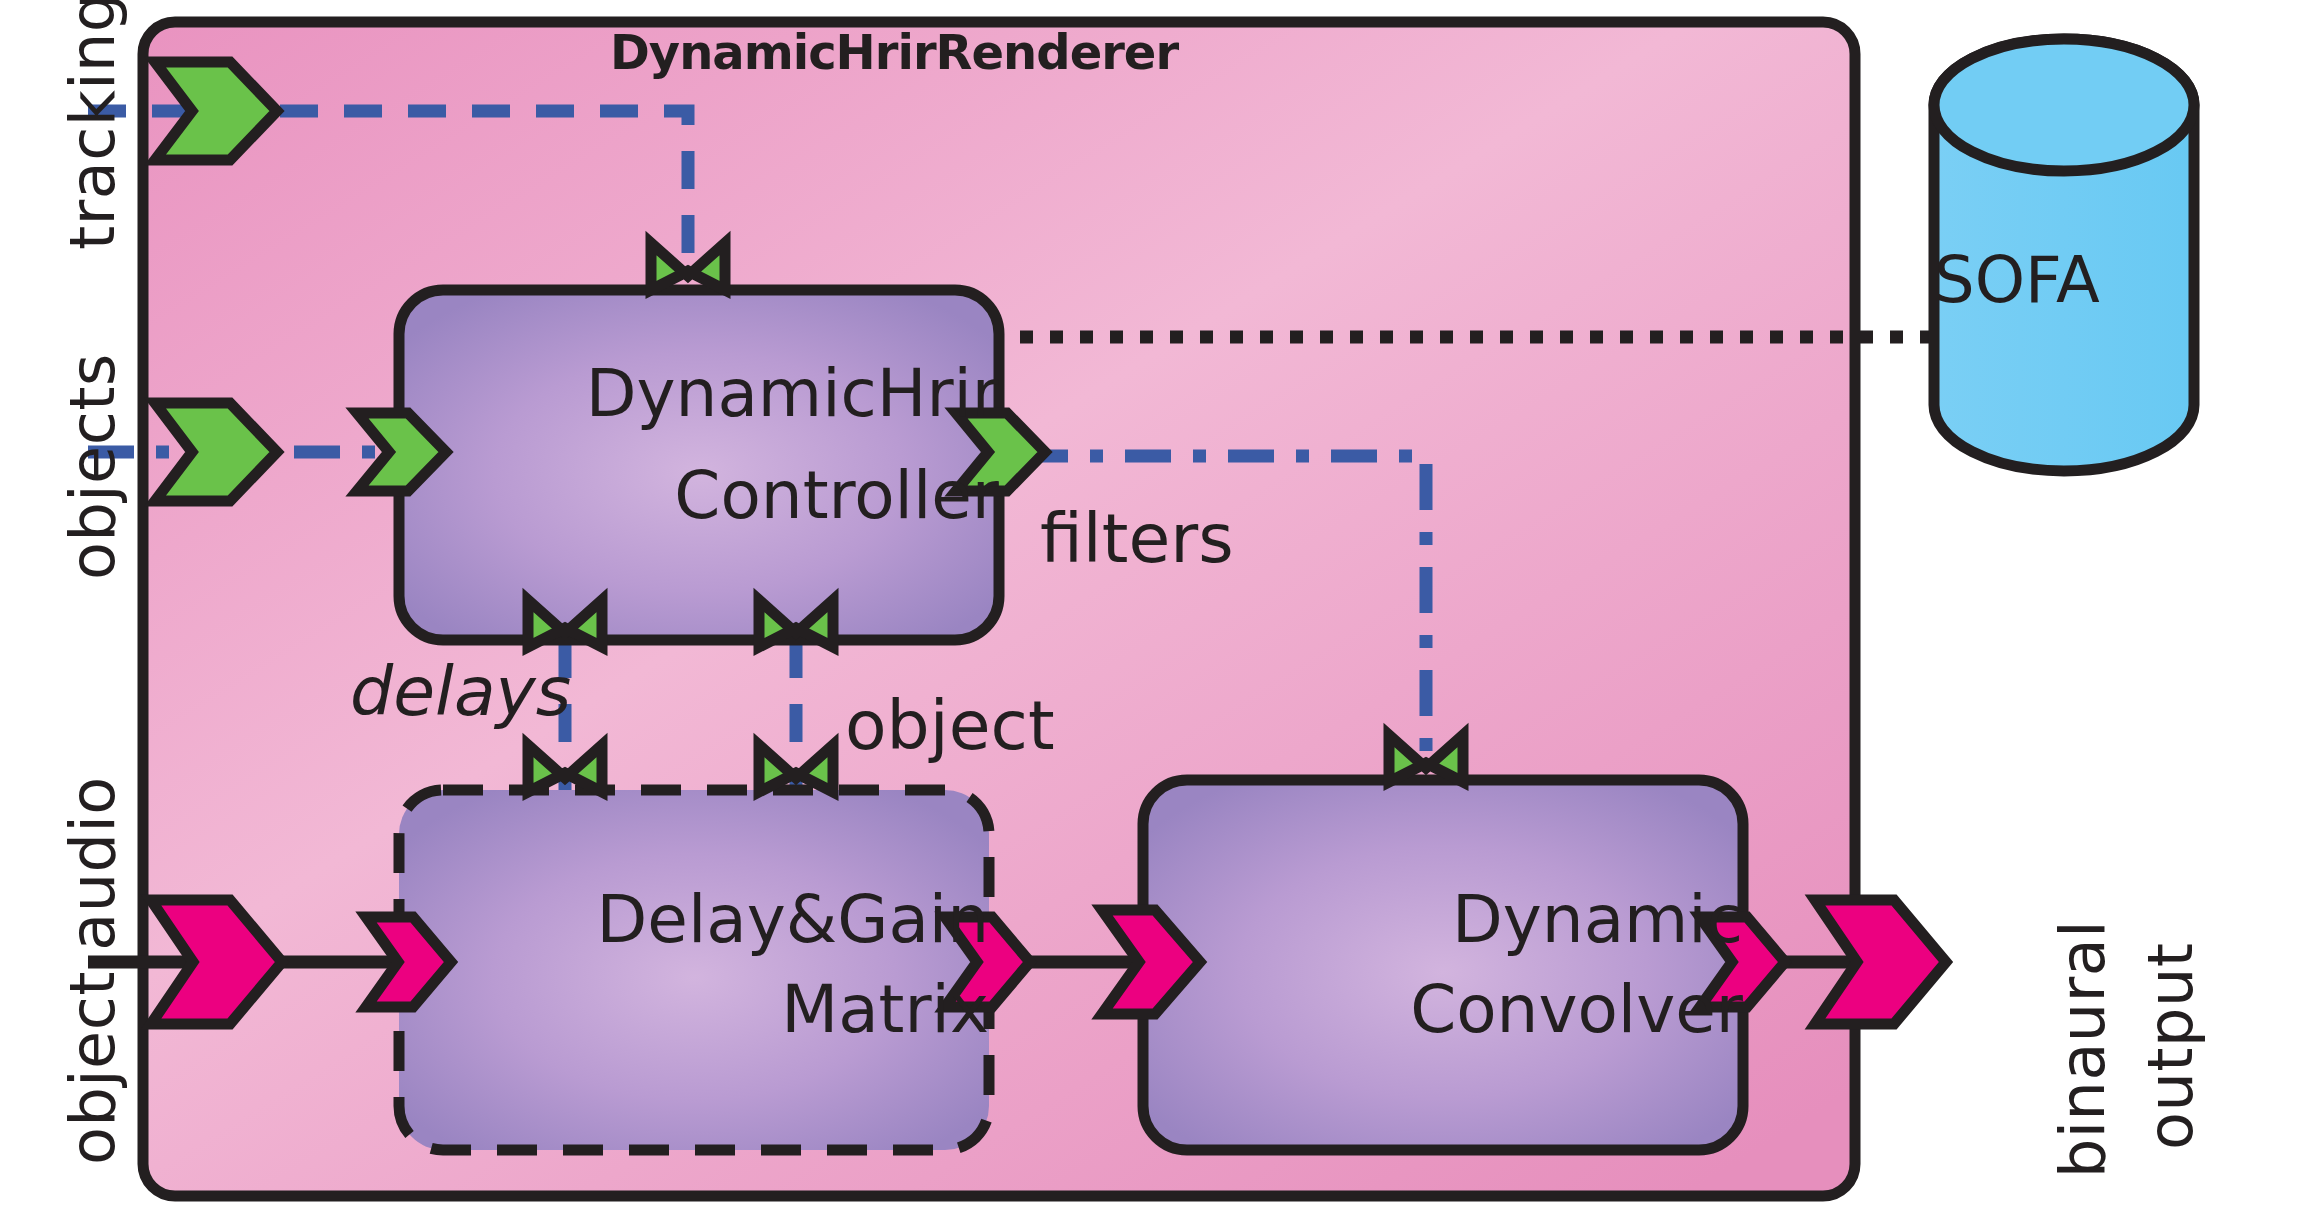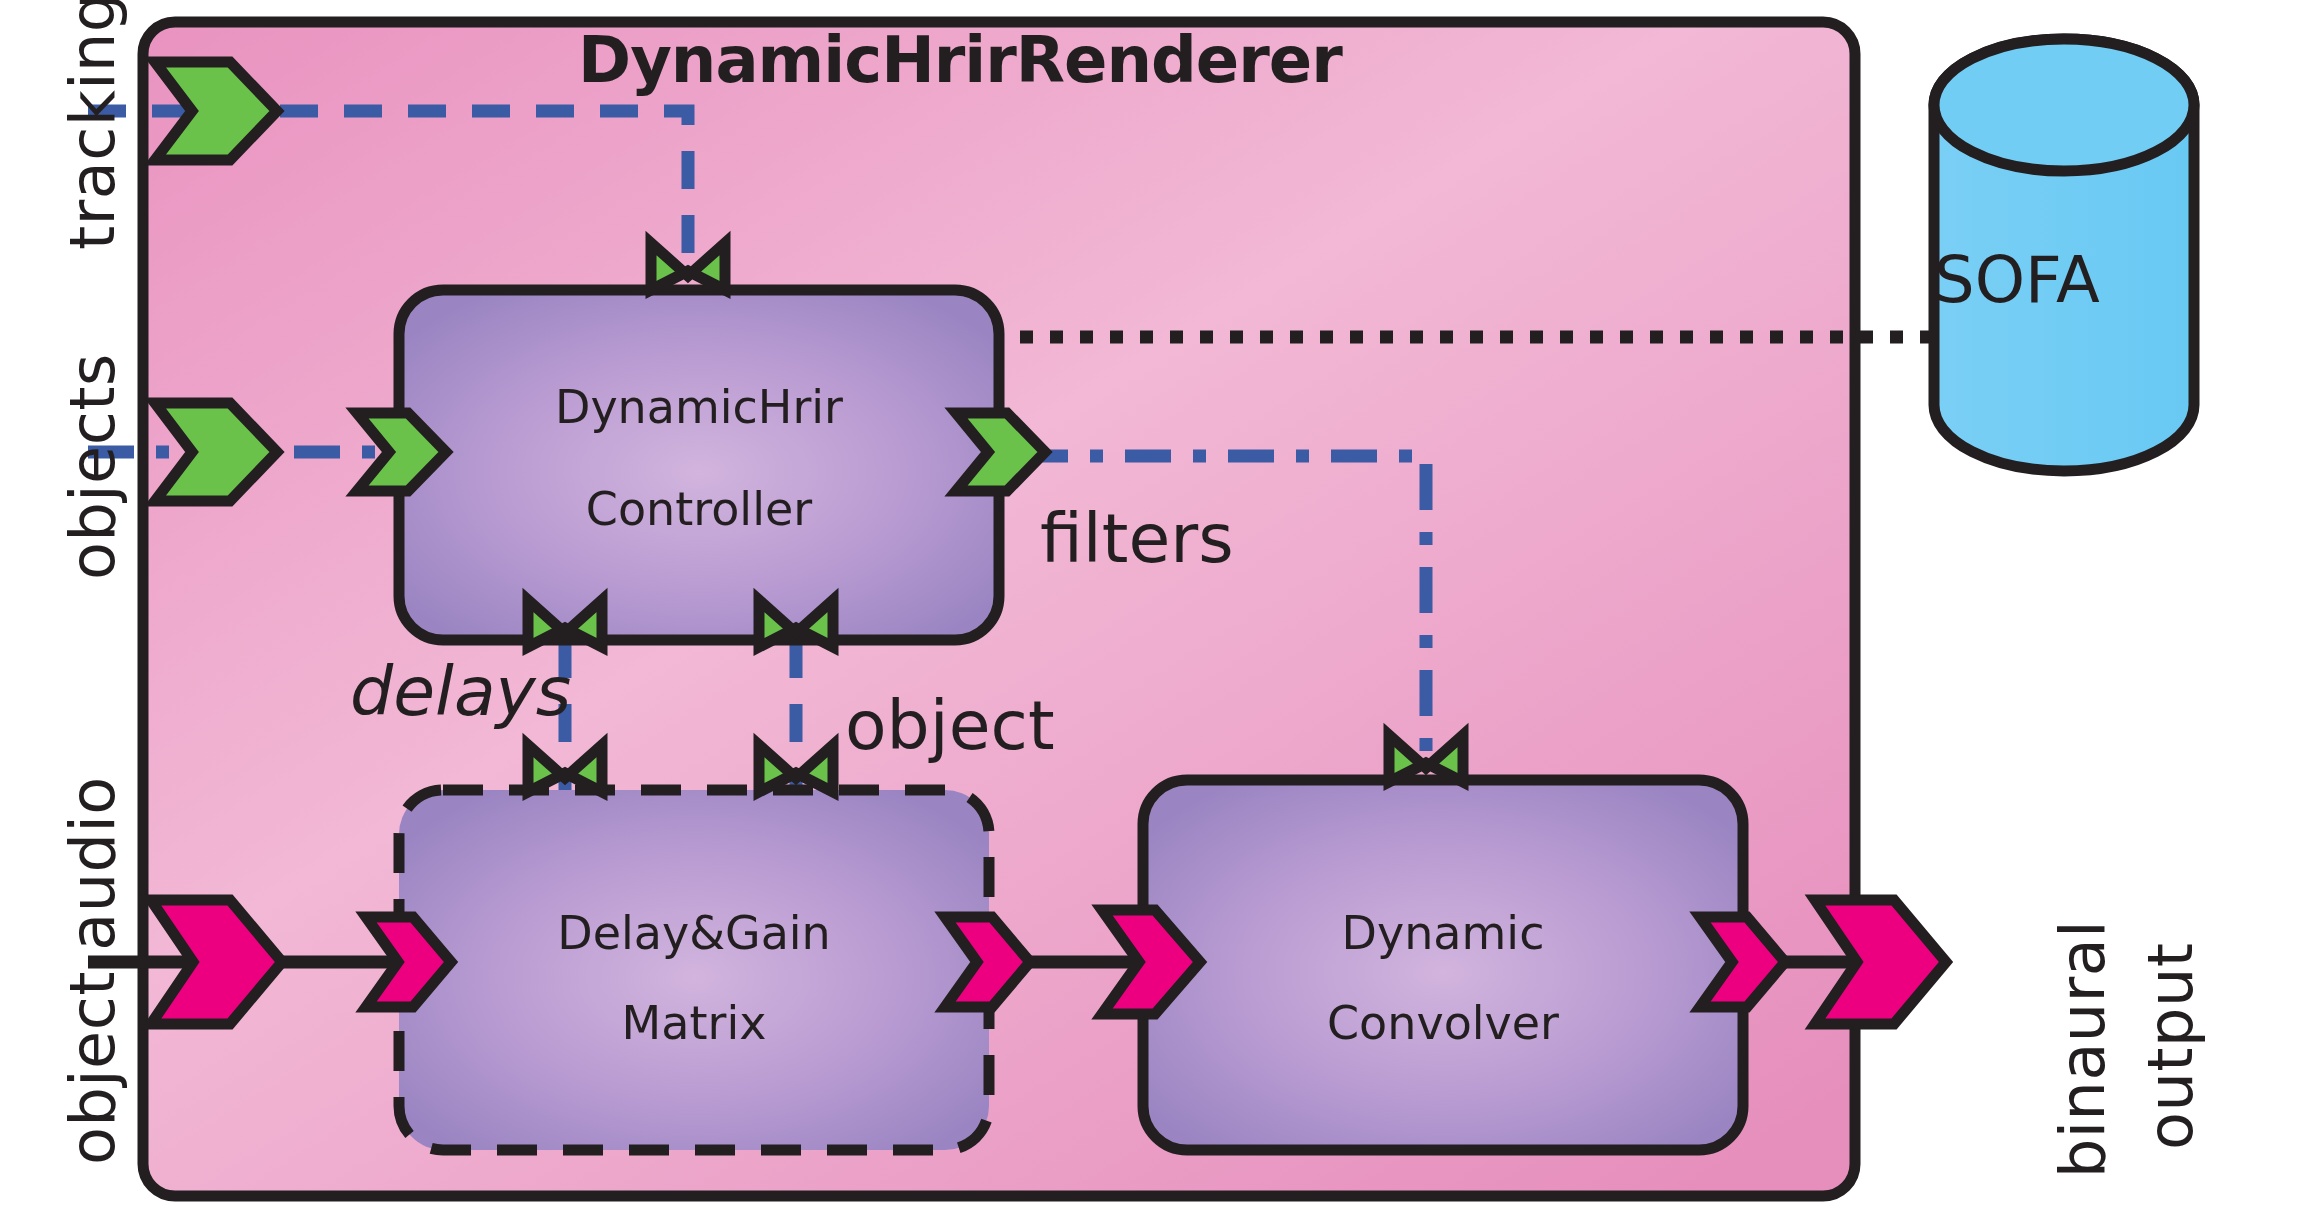--- a/index.html
+++ b/index.html
@@ -7,22 +7,22 @@
   body{width:2298px;height:1209px;position:relative;overflow:hidden;
        font-family:"DejaVu Sans","Liberation Sans",sans-serif;}
 
   .stage{position:absolute;left:0;top:0;width:2298px;height:1209px;}
   svg.layer{position:absolute;left:0;top:0;width:2298px;height:1209px;overflow:visible;}
 
   
   .txt{position:absolute;color:#231f20;white-space:nowrap;line-height:1.0;}
   .ext-label{font-size:62px;letter-spacing:0.5px;
              transform-origin:0 0;}
-  .title{font-size:64px;font-weight:bold;letter-spacing:-1px;}
-  .blk-label{font-size:46px;text-align:center;line-height:1.08;margin-top:25px;}
+  .title{font-size:48px;font-weight:bold;letter-spacing:-1px;margin-left:32px;}
+  .blk-label{font-size:66px;text-align:right;line-height:1.08;}
   .sig-label{font-size:68px;}
   .db-label{font-size:64px;line-height:1.12;}
 </style>
 </head>
 <body>
 
 <div class="stage">
 
   <svg class="layer" viewBox="0 0 2298 1209">
     <defs>

